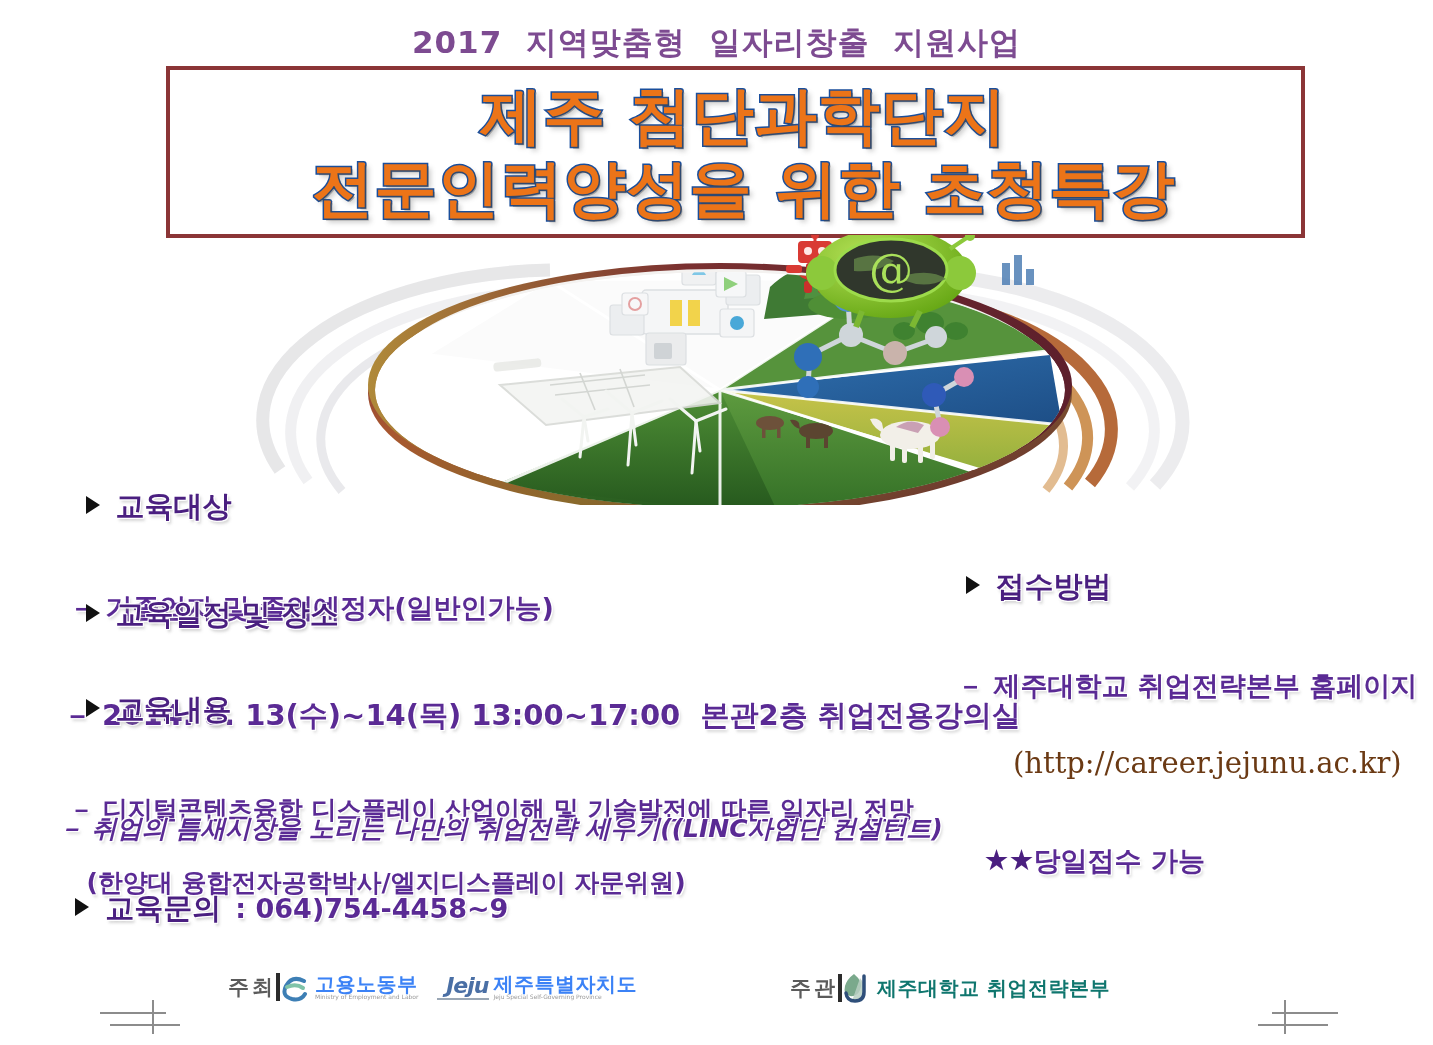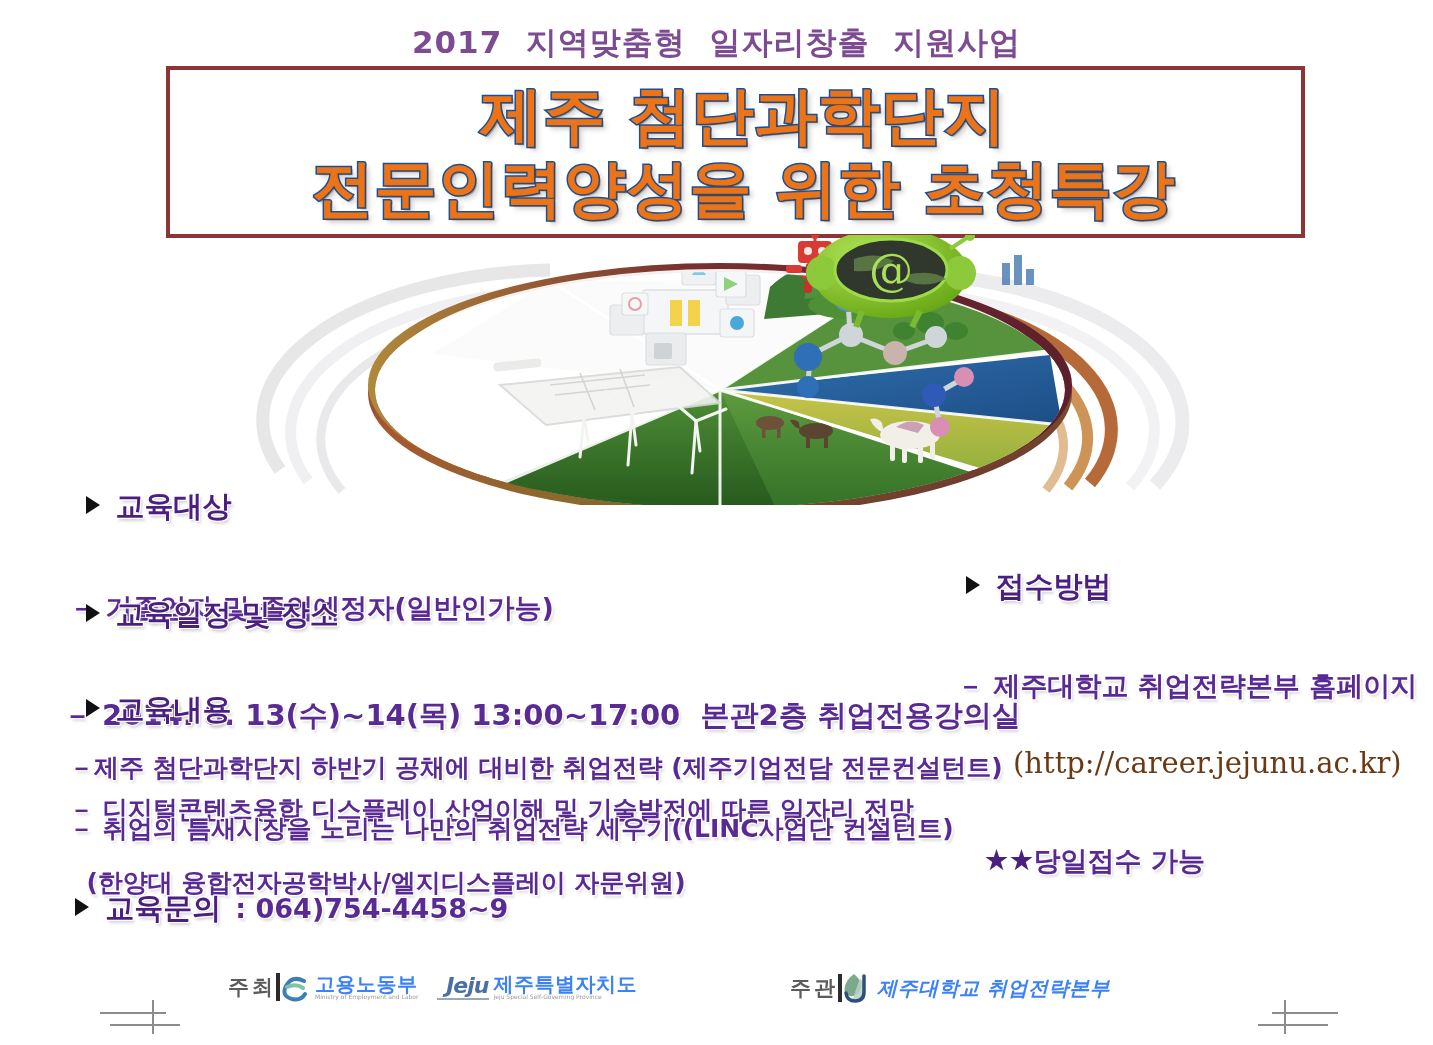--- a/index.html
+++ b/index.html
@@ -144,21 +144,21 @@
     display: flex;
     align-items: center;
     gap: 5px;
   }
   .foot-name {
     font-size: 20px;
     font-weight: bold;
     color: #3b82f6;
     letter-spacing: 0.5px;
   }
-  .foot-name.dark { color: #3b82f6; font-style: italic; }
+  .foot-name.dark { color: #0f766e; }
   .jeju-word {
     font-size: 22px;
     font-weight: bold;
     font-style: italic;
     color: #4a6fa5;
     letter-spacing: -1px;
   }
 
   
   .crop { position: absolute; }
@@ -424,22 +424,21 @@
   </div>
 
   <div class="block" style="left:55px; top:633px;">
     <div>
       <span class="bullet-tri"></span><span class="hdr-plain">교육내용</span>
     </div>
     <div class="sub sm" style="margin-top:6px; margin-left:14px;">－ 디지털콘텐츠융합 디스플레이 산업이해 및 기술발전에 따른 일자리 전망</div>
     <div class="sub sm" style="margin-top:2px; margin-left:14px;">  (한양대 융합전자공학박사/엘지디스플레이 자문위원)</div>
   </div>
 
-  <div class="block sub sm" style="left:69px; top:751px;">－제주 첨단과학단지 하반기 공채에 대비한 취업전략 (제주기업전담 전문컨설턴트)</div>
-  <div class="block sub sm" style="left:69px; top:812px;">－ 취업의 틈새시장을 노리는 나만의 취업전략 세우기((LINC사업단 컨설턴트)</div>
+  <div class="block sub sm" style="left:58px; top:812px;font-style:italic;">－ 취업의 틈새시장을 노리는 나만의 취업전략 세우기((LINC사업단 컨설턴트)</div>
 
   <div class="block" style="left:55px; top:870px;">
     <span class="bullet-tri"></span><span class="hdr-plain">교육문의</span><span class="sub" style="margin-left:14px;">: 064)754-4458~9</span>
   </div>
 
   <div class="block" style="left:935px; top:510px;">
     <div>
       <span class="bullet-tri"></span><span class="hdr-plain">접수방법</span>
     </div>
     <div class="sub" style="margin-top:4px; margin-left:22px;">－ 제주대학교 취업전략본부 홈페이지</div>

